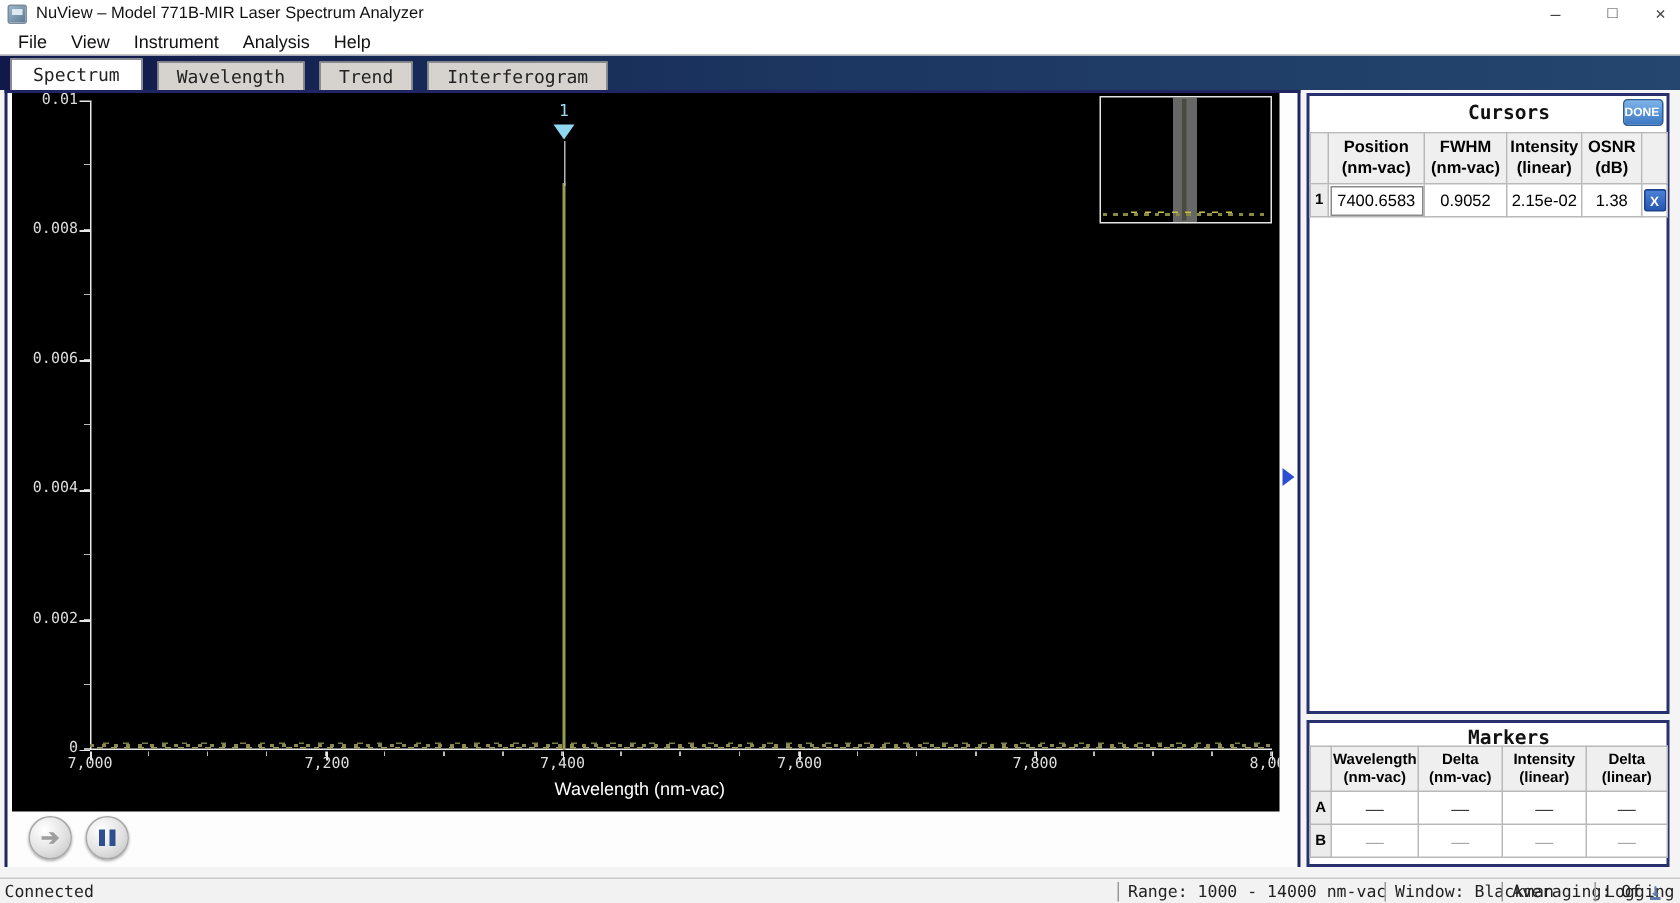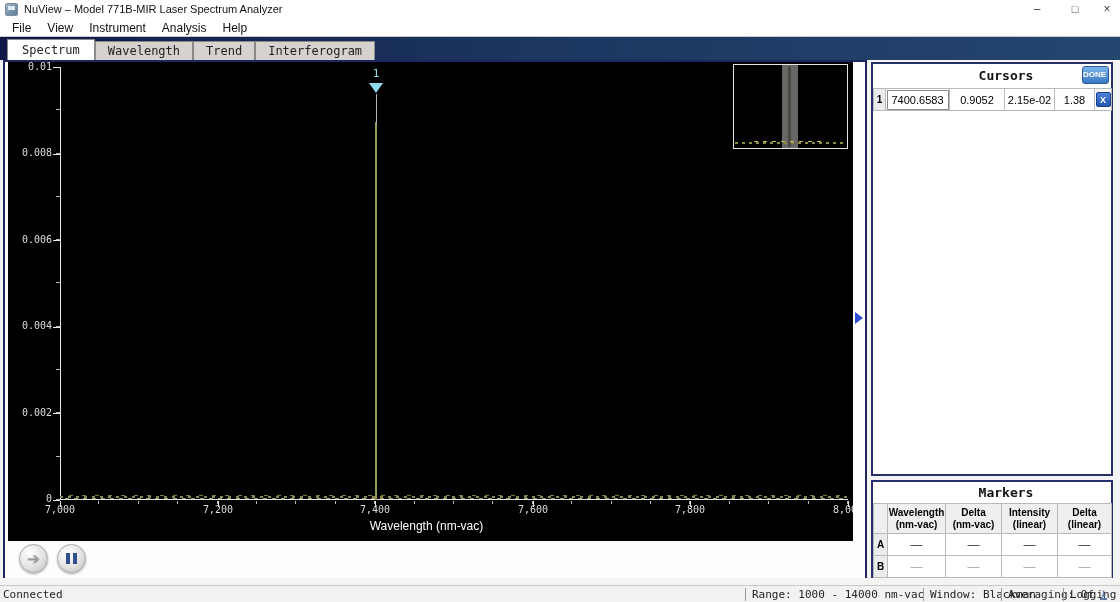--- a/index.html
+++ b/index.html
@@ -16,21 +16,21 @@
   .winbtn.min { left:1020px; }
   .winbtn.max { left:1058px; font-size:11px; }
   .winbtn.close { left:1090px; }
 
   
   .menubar { top:19px; left:0; width:1120px; height:17px; background:#ffffff; display:flex; align-items:center; padding-left:4px; }
   .menu-item { font-size:12px; color:#111; padding:0 8px; }
 
   
   .tabbar { top:36px; left:0; width:1120px; height:24px; background:linear-gradient(90deg,#11194a 0%,#1b355f 45%,#24466f 100%); border-top:1px solid #c8c8c8; display:flex; align-items:flex-end; padding-left:7px; }
-  .tab { font-family:"DejaVu Sans Mono", monospace; font-size:12px; height:19px; line-height:18px; padding:0 12px; background:#d6d3ce; color:#222; border:1px solid #8a8a8a; border-bottom:none; margin-right:0; }
+  .tab { font-family:"DejaVu Sans Mono", monospace; font-size:12px; height:19px; line-height:18px; padding:0 12px; background:#d6d3ce; color:#222; border:1px solid #8a8a8a; border-bottom:none; margin-right:10px; }
   .tab.active { background:#ffffff; height:21px; line-height:20px; padding:0 14px; }
 
   
   .content { top:60px; left:0; width:1120px; height:525px; background:#f4f4f4; }
   .navy-frame { left:3px; top:0; width:864px; height:518px; border:2px solid #1e2560; border-bottom:none; background:#fdfdfd; }
 
   
   .chart { left:8px; top:2px; width:845px; height:479px; background:#000; overflow:hidden; }
   .plot { left:52px; top:5px; width:788px; height:433px; border-left:1px solid #e8e8e8; border-bottom:1px solid #e8e8e8; }
   .ytick-major { left:45px; top:5px; width:7px; height:434px;
@@ -76,21 +76,21 @@
   .pause-bars span { display:block; width:4px; height:11px; background:#2f4f8f; }
   .hint-msg { left:637px; top:489px; width:213px; height:21px; background:#2e7cc3; border:1px solid #1f609c; border-radius:3px;
      color:#fff; font-family:"DejaVu Sans Mono", monospace; font-size:11px; font-weight:bold; text-align:center; line-height:19px; }
 
   
   .panel { background:#ffffff; border:2px solid #283070; }
   .cursors-panel { left:871px; top:2px; width:242px; height:414px; }
   .markers-panel { left:871px; top:420px; width:242px; height:98px; }
   .panel-title { text-align:center; font-family:"DejaVu Sans Mono", monospace; font-weight:bold; font-size:13px; color:#111;padding-left:28px; }
   .cursors-title { height:24px; line-height:24px; }
-  .markers-title { height:21px; line-height:21px; }
+  .markers-title { height:15px; line-height:21px; }
   .done-btn { right:2px; top:2px; width:27px; height:18px; background:linear-gradient(#7db3e8,#3b78c4); border:1px solid #2a5a9a;
      border-radius:3px; color:#fff; font-size:8px; font-weight:bold; line-height:16px; }
   table { border-collapse:collapse; table-layout:fixed; }
   .cursors-table, .markers-table { width:238px; }
   td, th { border:1px solid #b9b9b9; overflow:hidden; }
   th { background:#efefef; font-weight:bold; text-align:center; }
   .cursors-table th { font-size:11px; height:34px; line-height:1.2; }
   .markers-table th { font-size:10px; height:30px; line-height:1.15; }
   .idx-cell { background:#ececec; font-weight:bold; font-size:10px; text-align:center; }
   .val-cell { font-size:11px; text-align:center; height:22px; background:#fff; }
@@ -195,20 +195,40 @@
     <table class="cursors-table">
       <colgroup>
         <col style="width:12px">
           <col style="width:64px">
           <col style="width:55px">
         <col style="width:50px">
           <col style="width:40px">
           <col style="width:17px">
       </colgroup>
       <tbody>
+          <tr>
+        <th></th>
+        <th>
+          <div>Position</div>
+              <div>(nm-vac)</div>
+        </th>
+        <th>
+          <div>FWHM</div>
+              <div>(nm-vac)</div>
+        </th>
+        <th>
+          <div>Intensity</div>
+              <div>(linear)</div>
+        </th>
+        <th>
+          <div>OSNR</div>
+              <div>(dB)</div>
+        </th>
+        <th></th>
+      </tr>
       <tr>
         <td class="idx-cell">1</td>
         <td class="val-cell sel">7400.6583</td>
         <td class="val-cell">0.9052</td>
         <td class="val-cell">2.15e-02</td>
         <td class="val-cell">1.38</td>
         <td class="val-cell">
           <div class="xdel-btn">X</div>
         </td>
       </tr>

